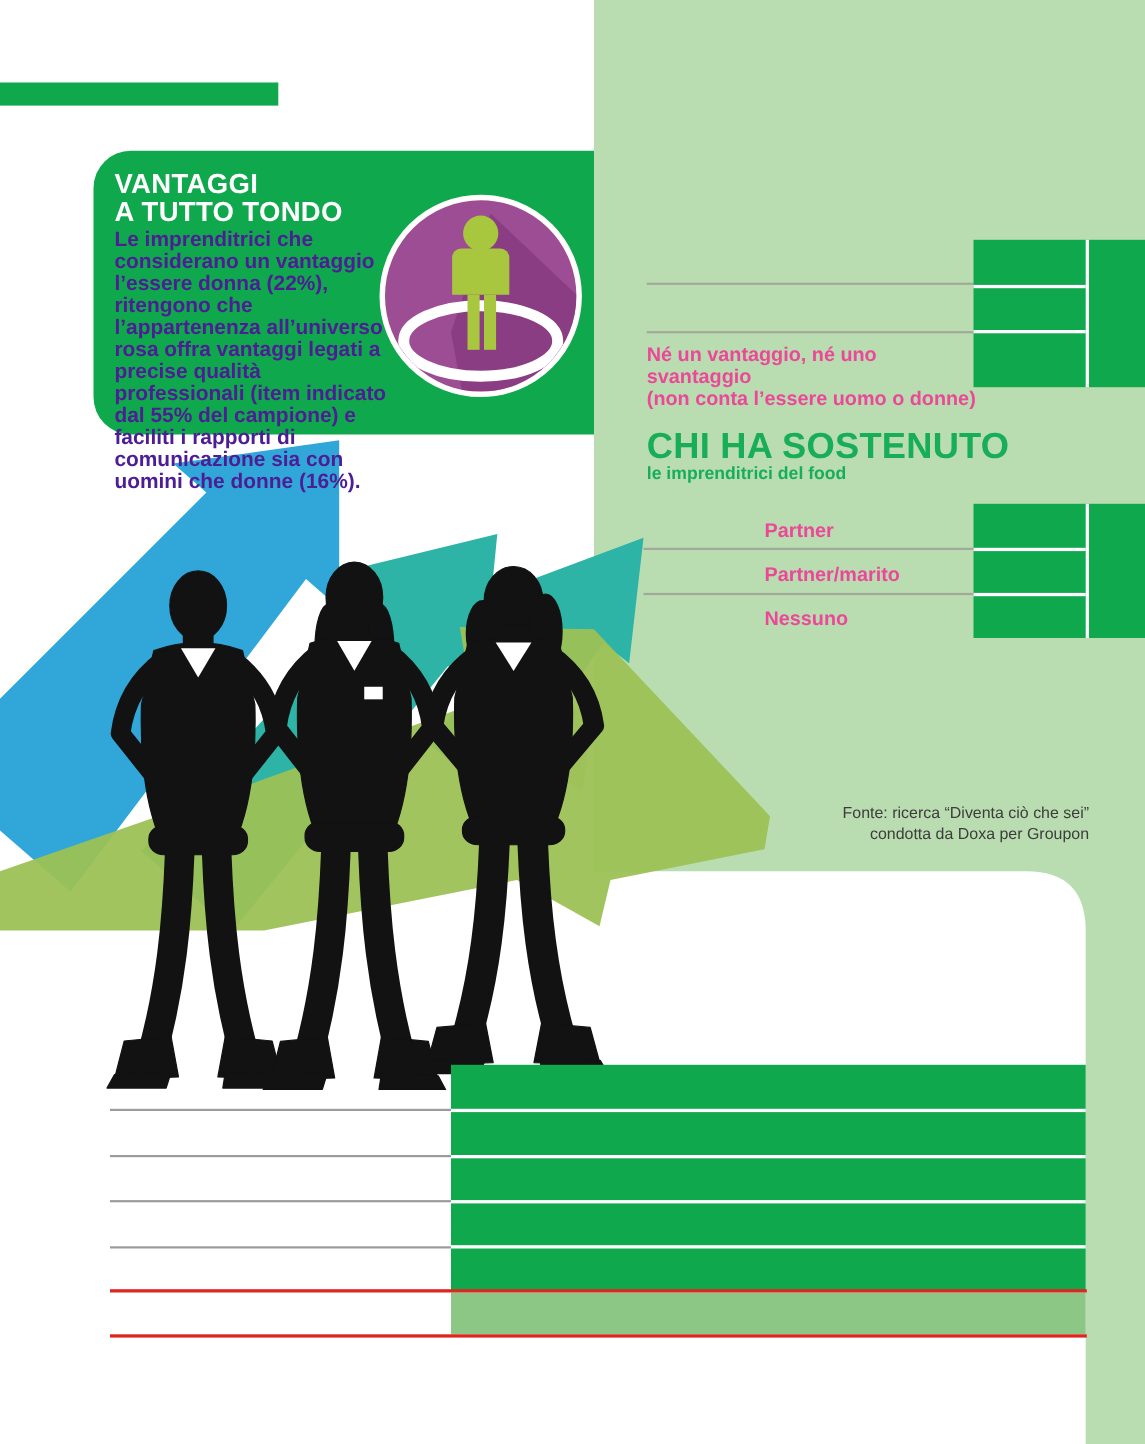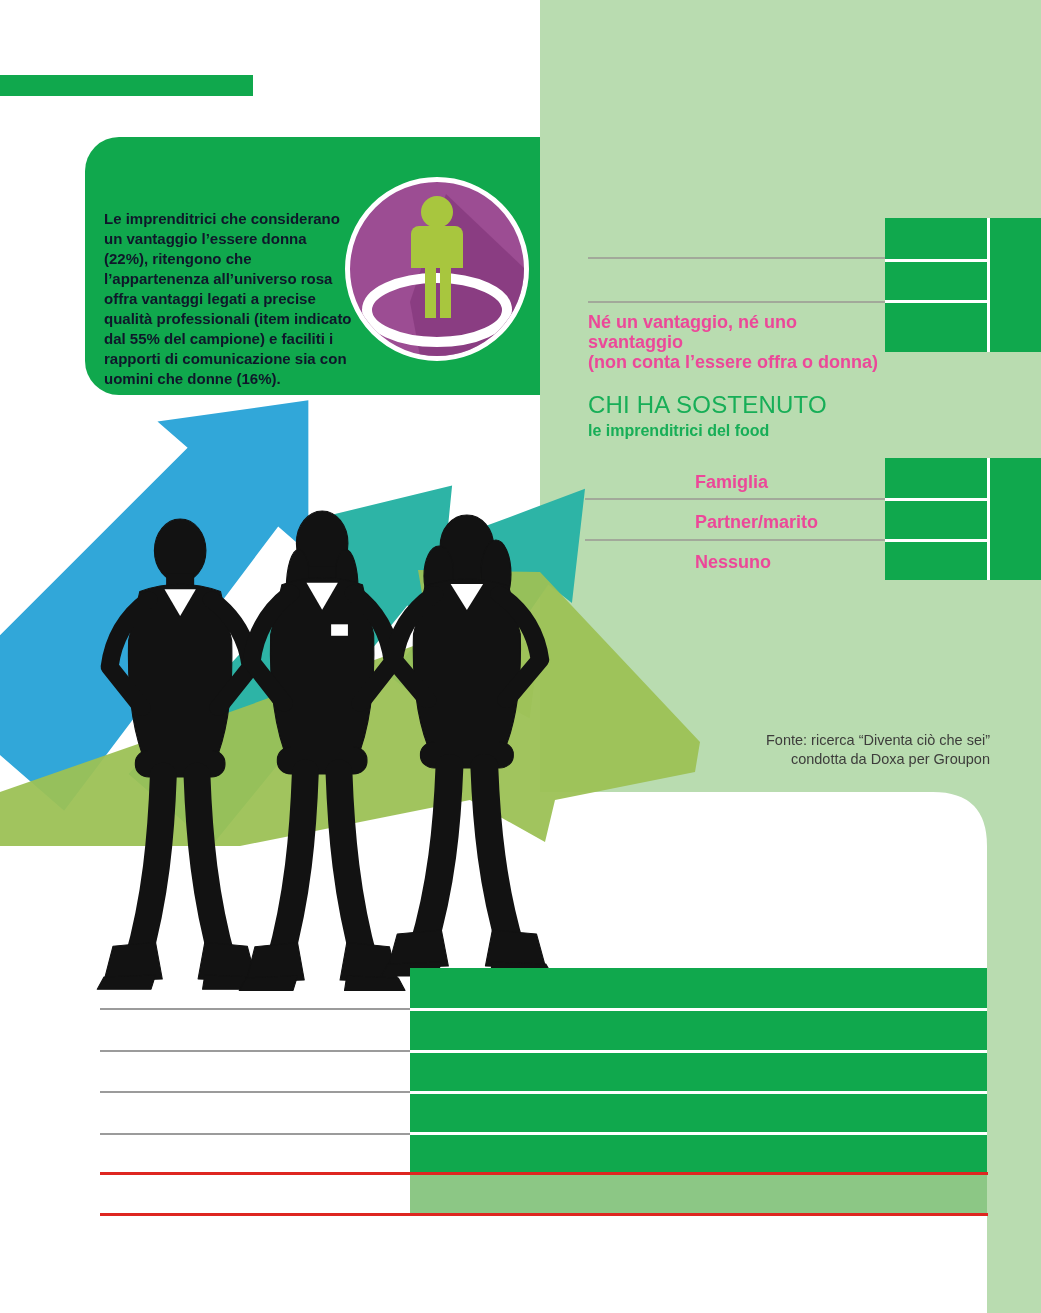--- a/index.html
+++ b/index.html
@@ -11,30 +11,30 @@
   
   #art{position:absolute;left:0;top:0;width:1041px;height:1313px;z-index:1;}
   
   .top-bar{left:0;top:75px;width:253px;height:21px;background:#10a84d;z-index:2;}
   
   .vbox{left:85px;top:137px;width:455px;height:258px;background:#10a84d;
         border-radius:34px 0 0 34px;z-index:3;color:#ffffff;}
   .vbox h1{margin:0;position:absolute;left:19px;top:17px;
            font-size:25px;line-height:26px;font-weight:800;letter-spacing:.3px;color:#fff;}
   .vbox p{margin:0;position:absolute;left:19px;top:72px;width:250px;
-          font-size:15px;line-height:20px;font-weight:600;color:#0f172a;}
+          font-size:19px;line-height:20px;font-weight:600;color:#4c1d95;}
   .pcircle{position:absolute;left:260px;top:40px;width:174px;height:174px;
            border-radius:50%;background:#9c4d93;border:5px solid #ffffff;
            overflow:hidden;box-sizing:content-box;}
   
   .panel-line{background:#a2a99a;height:2px;z-index:4;}
   .bar{background:#10a84d;z-index:4;}
   .bar .wl{position:absolute;background:#ffffff;}
   .lbl{color:#ec4899;font-weight:700;font-size:18px;line-height:20px;z-index:5;}
-  .chi-title{left:588px;top:390px;color:#17ae57;font-weight:400;font-size:24px;
+  .chi-title{left:588px;top:390px;color:#17ae57;font-weight:700;font-size:33px;
              line-height:30px;letter-spacing:.2px;z-index:5;}
   .chi-sub{left:588px;top:420px;color:#17ae57;font-weight:700;font-size:16px;
            line-height:21px;z-index:5;}
   .src{left:690px;top:731px;width:300px;text-align:right;color:#3d3d3b;
        font-size:14.5px;line-height:19px;z-index:5;}
   
   .gray-line{background:#9b9b9b;height:2px;z-index:4;}
   .red-line{background:#de2620;height:3px;z-index:6;}
   .big-block{left:410px;top:968px;width:577px;height:205px;background:#10a84d;z-index:4;}
   .big-block .wl{position:absolute;left:0;width:577px;height:3px;background:#ffffff;}
@@ -121,20 +121,24 @@
         <polygon points="50,448 96,446 92,460 44,460"></polygon>
         <polygon points="140,446 186,448 192,460 138,460"></polygon>
         <polygon points="104,68 118,94 132,68" fill="#ffffff" stroke="none"></polygon>
       </g>
     </g>
   </svg>
 
   <div class="abs top-bar"></div>
 
   <div class="abs vbox">
+    <h1>
+      <span>VANTAGGI</span><br>
+      <span>A TUTTO TONDO</span>
+    </h1>
     <p>Le imprenditrici che considerano un vantaggio l’essere donna (22%), ritengono che l’appartenenza all’universo rosa offra vantaggi legati a precise qualità professionali (item indicato dal 55% del campione) e faciliti i rapporti di comunicazione sia con uomini che donne (16%).</p>
     <div class="pcircle">
       <svg width="174" height="174" viewBox="0 0 174 174" xmlns="http://www.w3.org/2000/svg">
         <polygon points="96,12 174,86 174,174 70,174 60,120" fill="#7f3377" opacity="0.6"></polygon>
         <ellipse cx="87" cy="128" rx="70" ry="32" fill="none" stroke="#ffffff" stroke-width="10"></ellipse>
         <circle cx="87" cy="30" r="16" fill="#a8c63e"></circle>
         <path d="M69,44 h36 a8,8 0 0 1 8,8 v34 h-52 v-34 a8,8 0 0 1 8,-8 Z" fill="#a8c63e"></path>
         <rect x="75" y="86" width="11" height="50" fill="#a8c63e"></rect>
         <rect x="90" y="86" width="11" height="50" fill="#a8c63e"></rect>
       </svg>
@@ -143,29 +147,29 @@
 
   <div class="abs panel-line" style="left:588px;top:257px;width:297px;"></div>
   <div class="abs panel-line" style="left:588px;top:301px;width:297px;"></div>
   <div class="abs bar" style="left:885px;top:218px;width:156px;height:134px;">
     <div class="wl" style="left:0;top:41px;width:102px;height:3px;"></div>
     <div class="wl" style="left:0;top:82px;width:102px;height:3px;"></div>
     <div class="wl" style="left:102px;top:0;width:3px;height:134px;"></div>
   </div>
   <div class="abs lbl" style="left:588px;top:312px;width:300px;">
     <span>Né un vantaggio, né uno svantaggio</span><br>
-    <span>(non conta l’essere offra o donna)</span>
+    <span>(non conta l’essere uomo o donne)</span>
   </div>
 
   <div class="abs chi-title">CHI HA SOSTENUTO</div>
   <div class="abs chi-sub">
     <span>le imprenditrici del food</span><br>
   </div>
 
-  <div class="abs lbl" style="left:695px;top:472px;">Famiglia</div>
+  <div class="abs lbl" style="left:695px;top:472px;">Partner</div>
   <div class="abs panel-line" style="left:585px;top:498px;width:400px;"></div>
   <div class="abs lbl" style="left:695px;top:512px;">Partner/marito</div>
   <div class="abs panel-line" style="left:585px;top:539px;width:400px;"></div>
   <div class="abs lbl" style="left:695px;top:552px;">Nessuno</div>
   <div class="abs bar" style="left:885px;top:458px;width:156px;height:122px;">
     <div class="wl" style="left:0;top:40px;width:102px;height:3px;"></div>
     <div class="wl" style="left:0;top:81px;width:102px;height:3px;"></div>
     <div class="wl" style="left:102px;top:0;width:3px;height:122px;"></div>
   </div>
 

